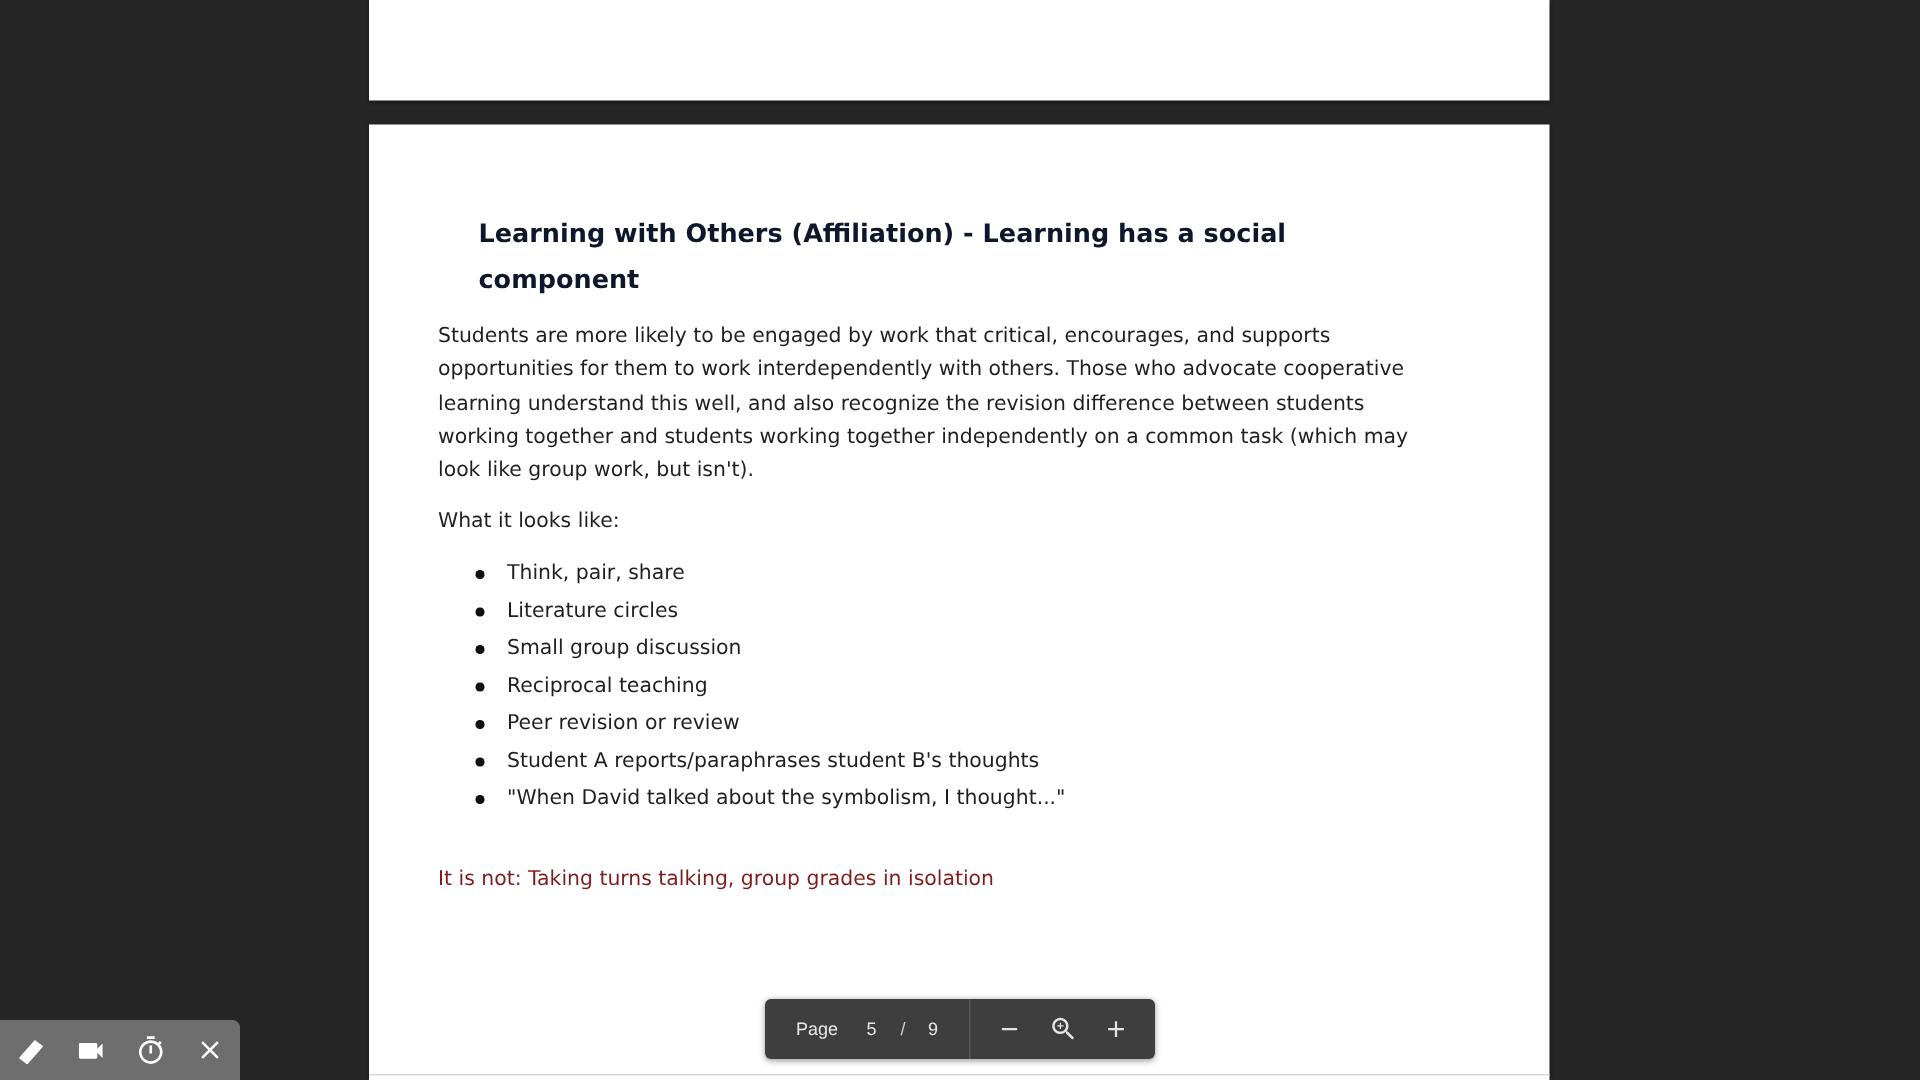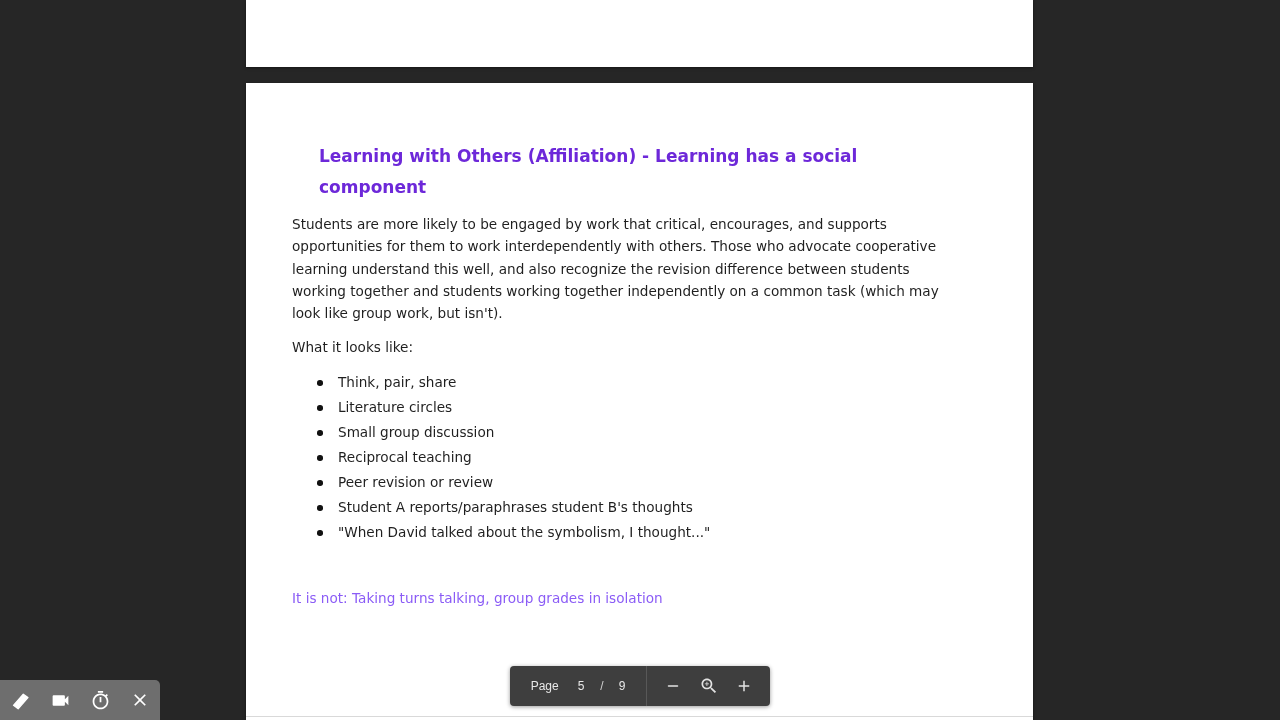--- a/index.html
+++ b/index.html
@@ -25,21 +25,21 @@
   
   .doc-title {
     position: absolute;
     left: 73px;
     top: 58px;
     width: 640px;
     font-family: "DejaVu Sans", sans-serif;
     font-weight: 700;
     font-size: 17px;
     line-height: 31px;
-    color: #6d28d9;
+    color: #0f172a;
   }
   .doc-para {
     position: absolute;
     left: 46px;
     top: 130px;
     width: 690px;
     font-size: 13.6px;
     line-height: 22.3px;
     color: #1f1f1f;
     white-space: nowrap;
@@ -71,24 +71,24 @@
     left: -21px;
     top: 10px;
     width: 5.5px;
     height: 5.5px;
     border-radius: 50%;
     background: #111111;
   }
   .doc-closing {
     position: absolute;
     left: 46px;
-    top: 504px;
+    top: 492px;
     font-size: 13.6px;
     line-height: 22px;
-    color: #8b5cf6;
+    color: #7f1d1d;
     white-space: nowrap;
   }
   .page-bottom-rule {
     position: absolute;
     left: 0;
     bottom: 3px;
     width: 100%;
     height: 1px;
     background: #d9d9d9;
   }

